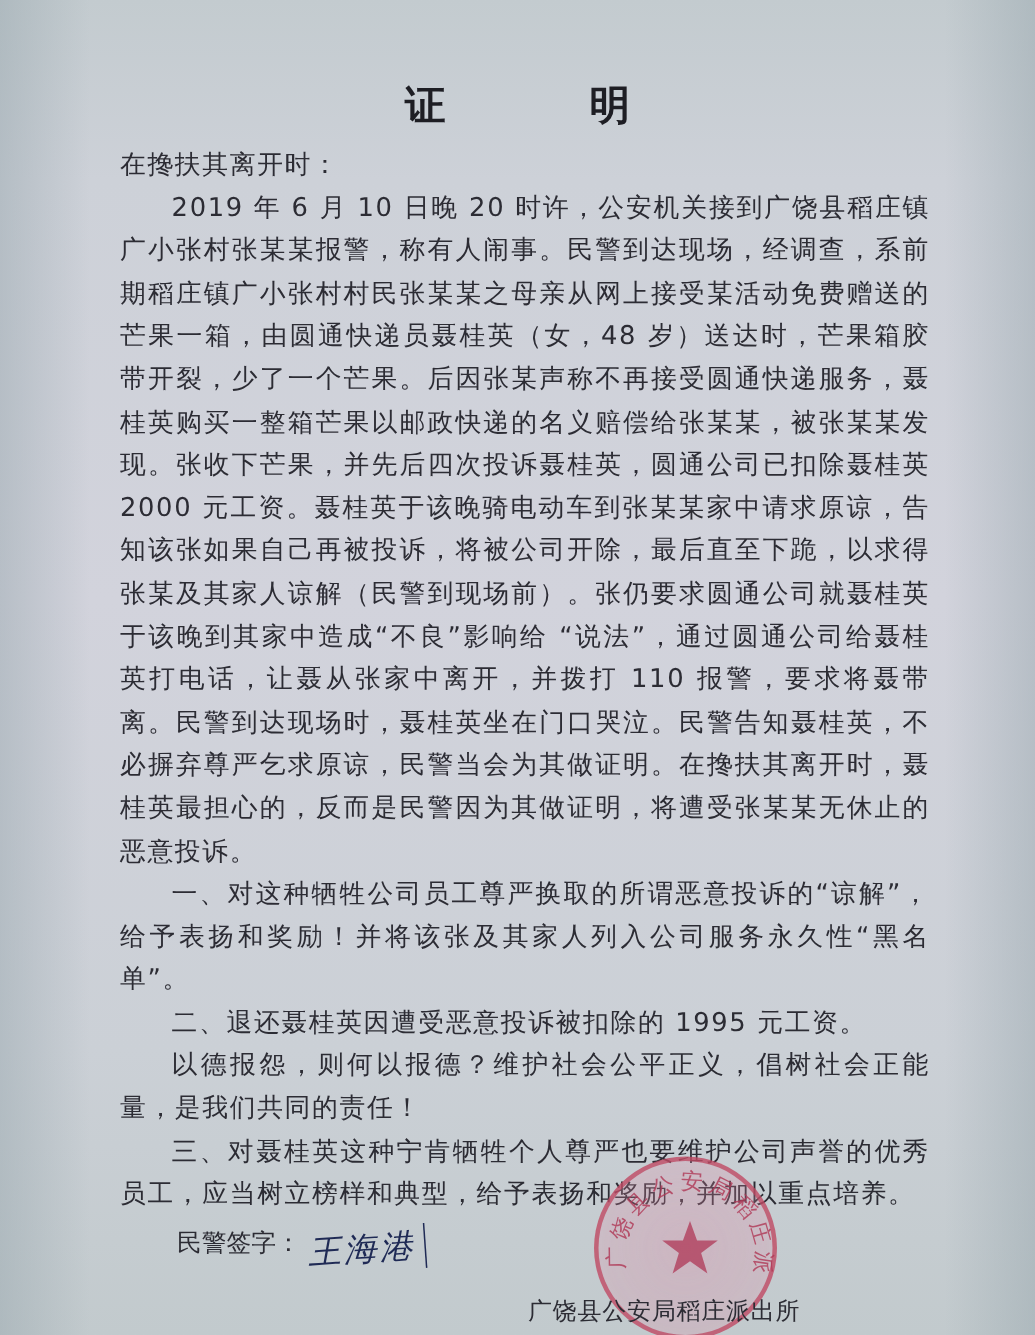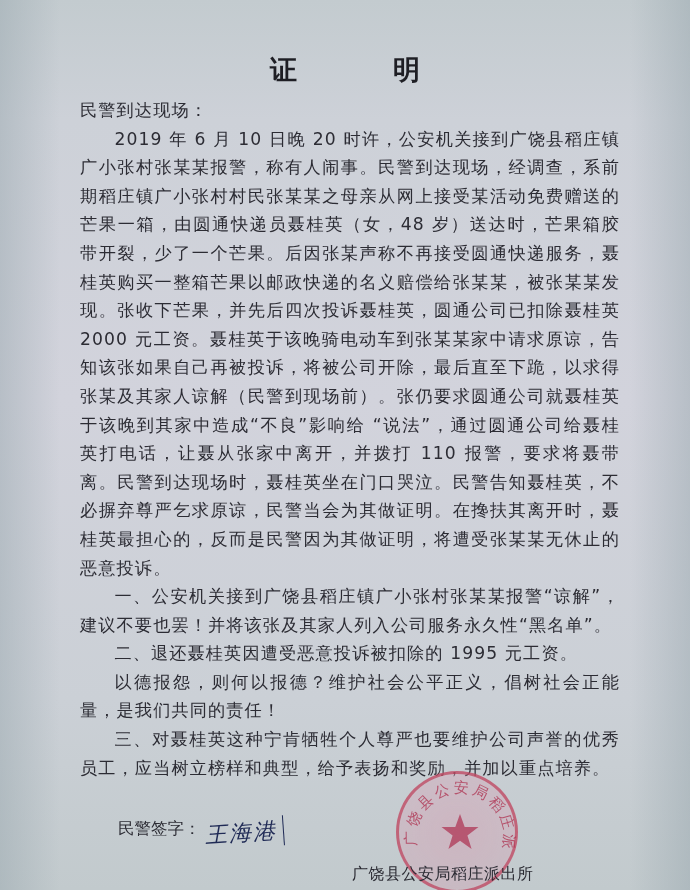--- a/index.html
+++ b/index.html
@@ -126,23 +126,23 @@
     }
   </style>
 </head>
 <body>
 
 <div class="paper">
 
   <div class="title">证明</div>
 
   <div class="content">
-    <p class="salutation">民警到达现场：</p>
+    <p class="salutation">在搀扶其离开时：</p>
     <p class="indent">2019 年 6 月 10 日晚 20 时许，公安机关接到广饶县稻庄镇广小张村张某某报警，称有人闹事。民警到达现场，经调查，系前期稻庄镇广小张村村民张某某之母亲从网上接受某活动免费赠送的芒果一箱，由圆通快递员聂桂英（女，48 岁）送达时，芒果箱胶带开裂，少了一个芒果。后因张某声称不再接受圆通快递服务，聂桂英购买一整箱芒果以邮政快递的名义赔偿给张某某，被张某某发现。张收下芒果，并先后四次投诉聂桂英，圆通公司已扣除聂桂英 2000 元工资。聂桂英于该晚骑电动车到张某某家中请求原谅，告知该张如果自己再被投诉，将被公司开除，最后直至下跪，以求得张某及其家人谅解（民警到现场前）。张仍要求圆通公司就聂桂英于该晚到其家中造成“不良”影响给 “说法”，通过圆通公司给聂桂英打电话，让聂从张家中离开，并拨打 110 报警，要求将聂带离。民警到达现场时，聂桂英坐在门口哭泣。民警告知聂桂英，不必摒弃尊严乞求原谅，民警当会为其做证明。在搀扶其离开时，聂桂英最担心的，反而是民警因为其做证明，将遭受张某某无休止的恶意投诉。</p>
-    <p class="indent">一、公安机关接到广饶县稻庄镇广小张村张某某报警“谅解”，建议不要也罢！并将该张及其家人列入公司服务永久性“黑名单”。</p>
+    <p class="indent">一、对这种牺牲公司员工尊严换取的所谓恶意投诉的“谅解”，给予表扬和奖励！并将该张及其家人列入公司服务永久性“黑名单”。</p>
     <p class="indent">二、退还聂桂英因遭受恶意投诉被扣除的 1995 元工资。</p>
     <p class="indent">以德报怨，则何以报德？维护社会公平正义，倡树社会正能量，是我们共同的责任！</p>
     <p class="indent">三、对聂桂英这种宁肯牺牲个人尊严也要维护公司声誉的优秀员工，应当树立榜样和典型，给予表扬和奖励，并加以重点培养。</p>
   </div>
 
   <div class="signature-row">
     <span>民警签字：</span>
     <span class="signature">王海港</span>
   </div>
 

